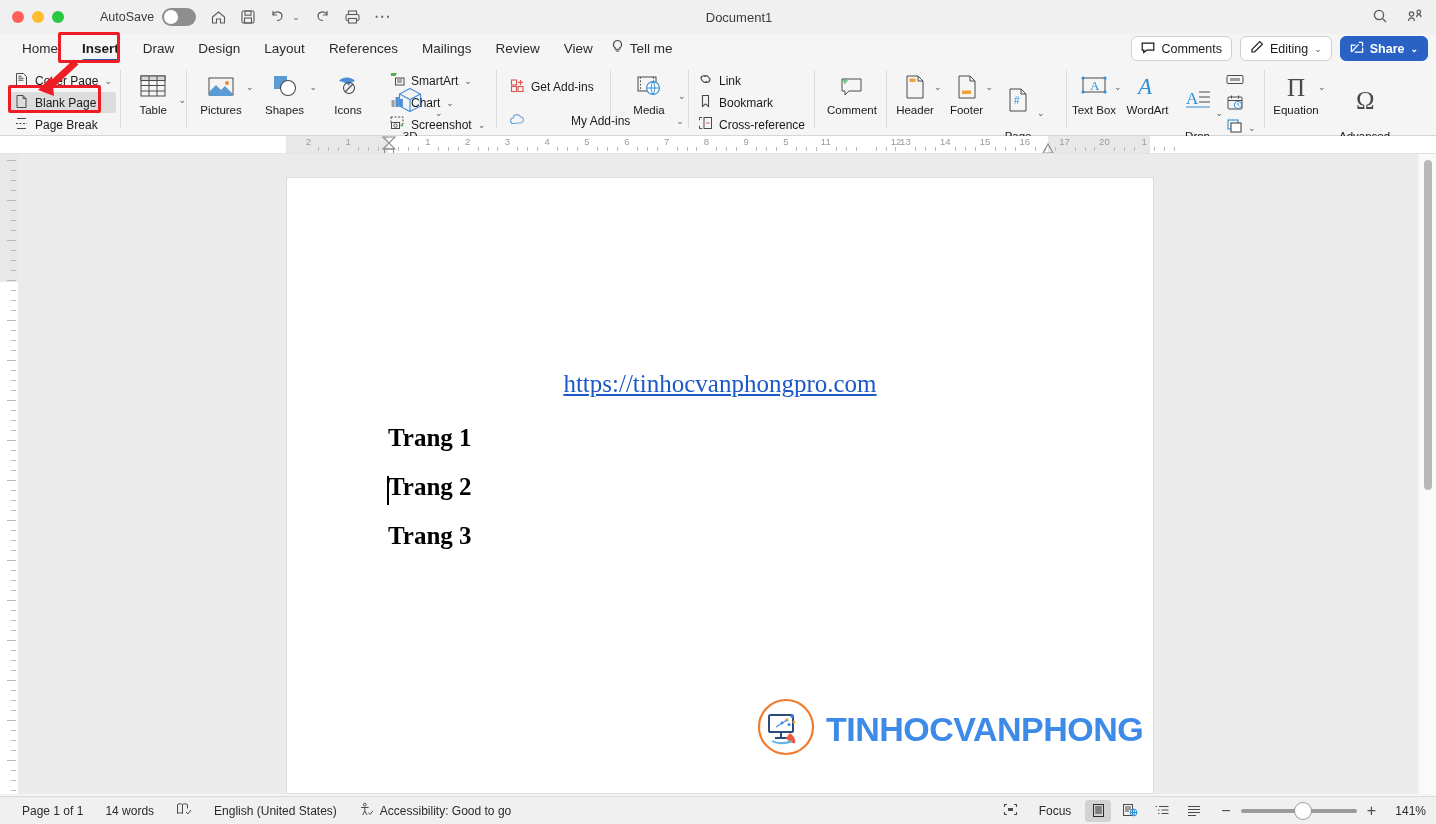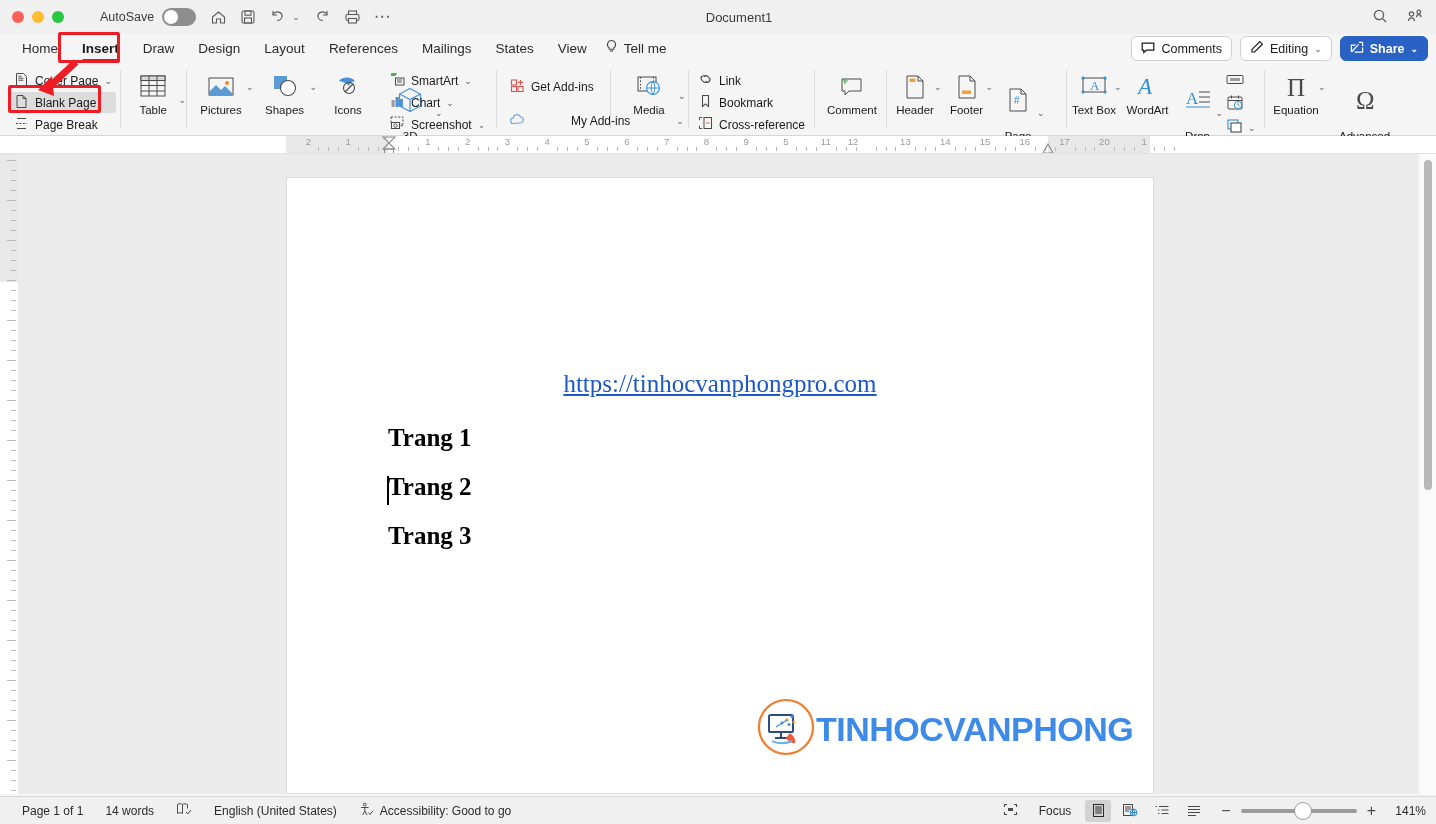--- a/index.html
+++ b/index.html
@@ -111,21 +111,21 @@
     text-decoration:underline;
   }
   .doc-p{
     position:absolute; left:101px;
     font-family:"Liberation Serif", serif; font-weight:bold; font-size:25px; color:#000;
   }
   .caret{
     position:absolute; left:100px; top:298px; width:1.6px; height:29px; background:#000;
   }
   .watermark{
-    position:absolute; left:738px; top:543px; display:flex; align-items:center; gap:0;
+    position:absolute; left:738px; top:543px; display:flex; align-items:center; gap:10px;
   }
   .wm-text{ font-size:34px; font-weight:bold; color:#3d8ae8; letter-spacing:-0.5px; }
 
   
   .vscroll{ position:absolute; right:4px; top:160px; width:8px; height:330px; background:#b8b8b8; border-radius:4px; }
   .scrolltrack{ position:absolute; right:0; top:154px; width:16px; height:640px; background:#fafafa; }
 
   
   .status{
     position:absolute; left:0; bottom:0; width:1436px; height:28px; background:#f0f0f0;
@@ -217,21 +217,21 @@
   </div>
 
   <div class="tabstrip">
     <div class="tab">Home</div>
     <div class="tab active">Insert</div>
     <div class="tab">Draw</div>
     <div class="tab">Design</div>
     <div class="tab">Layout</div>
     <div class="tab">References</div>
     <div class="tab">Mailings</div>
-    <div class="tab">States</div>
+    <div class="tab">Review</div>
     <div class="tab">View</div>
     <div class="tellme">
       <span>
         <svg width="13" height="15" viewBox="0 0 13 15" fill="none" stroke="#4a4a4a" stroke-width="1.1">
             <path d="M6.5 1.5a4 4 0 0 0-2.3 7.3v1.4h4.6V8.8A4 4 0 0 0 6.5 1.5z"></path>
             <path d="M4.8 12h3.4"></path>
           </svg>
       </span>
       <span>Tell me</span>
     </div>
@@ -700,21 +700,21 @@
         <div class="rtick" style="left: 766.1px; height: 4px;"></div>
         <div class="rtick" style="left: 776.05px; height: 4px;"></div>
         <div class="rnum" style="left: 786px;">5</div>
         <div class="rtick" style="left: 795.95px; height: 4px;"></div>
         <div class="rtick" style="left: 805.9px; height: 4px;"></div>
         <div class="rtick" style="left: 815.85px; height: 4px;"></div>
         <div class="rnum" style="left: 825.8px;">11</div>
         <div class="rtick" style="left: 835.75px; height: 4px;"></div>
         <div class="rtick" style="left: 845.7px; height: 4px;"></div>
         <div class="rtick" style="left: 855.65px; height: 4px;"></div>
-        <div class="rnum" style="left: 853px;">12</div>
+        <div class="rnum" style="left: 896px;">12</div>
         <div class="rtick" style="left: 875.55px; height: 4px;"></div>
         <div class="rtick" style="left: 885.5px; height: 4px;"></div>
         <div class="rtick" style="left: 895.45px; height: 4px;"></div>
         <div class="rnum" style="left: 905.4px;">13</div>
         <div class="rtick" style="left: 915.35px; height: 4px;"></div>
         <div class="rtick" style="left: 925.3px; height: 4px;"></div>
         <div class="rtick" style="left: 935.25px; height: 4px;"></div>
         <div class="rnum" style="left: 945.2px;">14</div>
         <div class="rtick" style="left: 955.15px; height: 4px;"></div>
         <div class="rtick" style="left: 965.1px; height: 4px;"></div>

